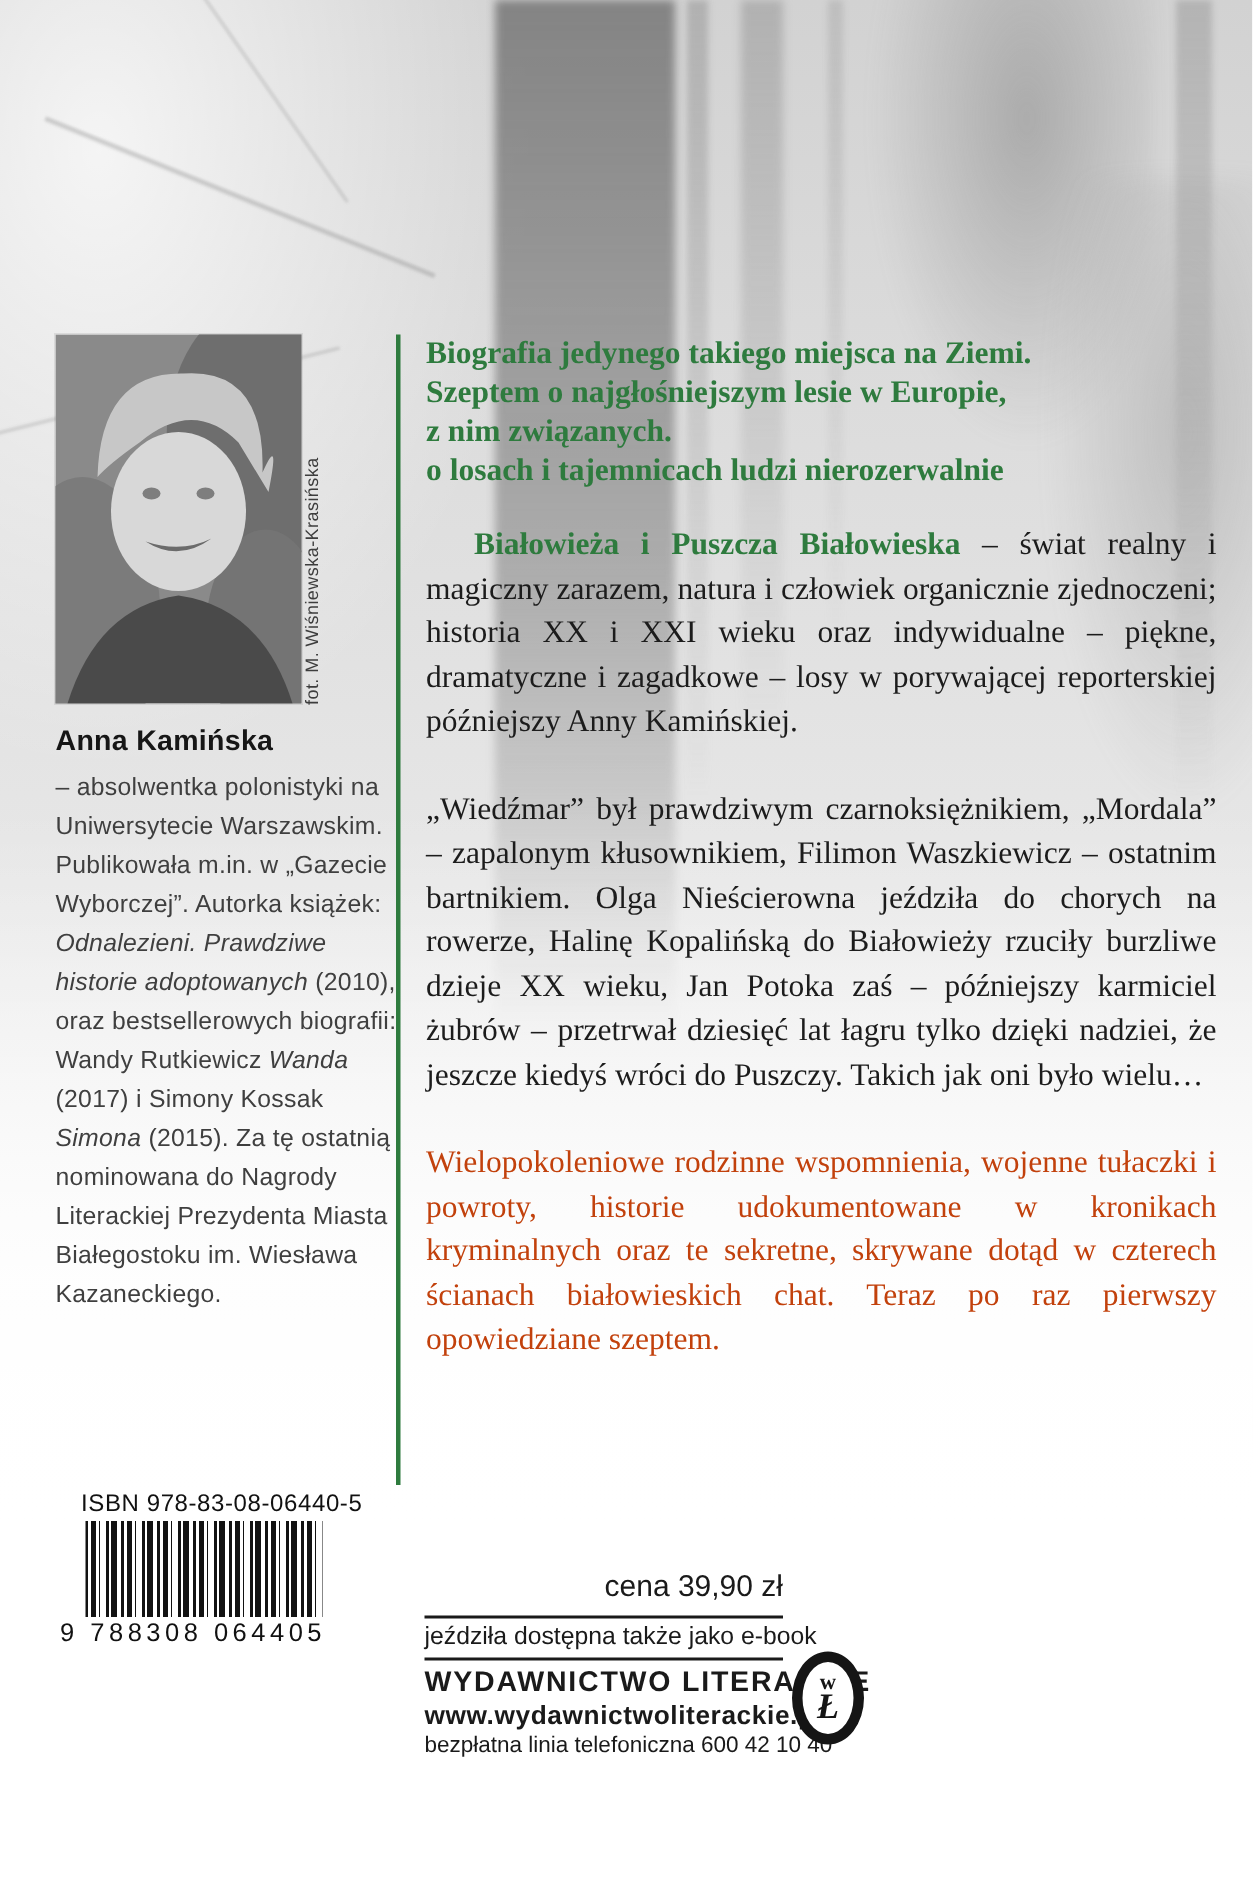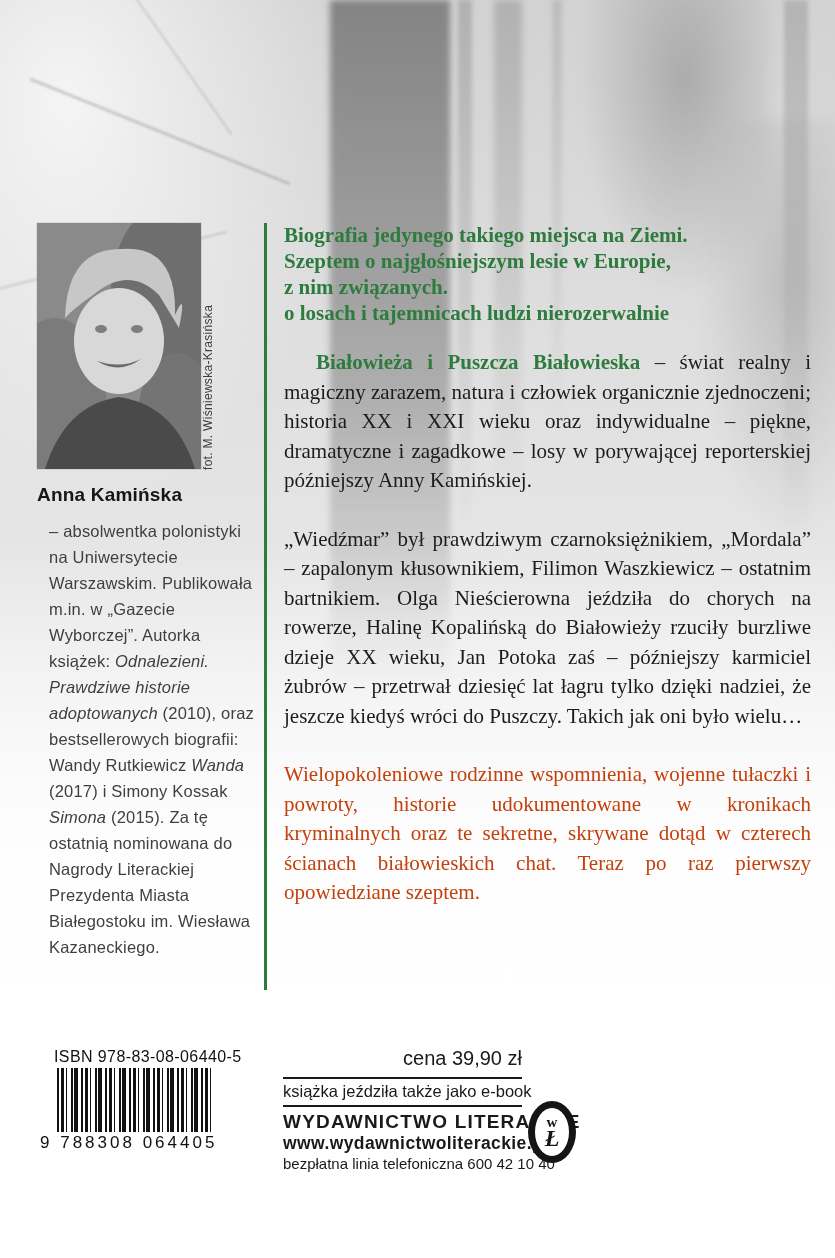--- a/index.html
+++ b/index.html
@@ -53,33 +53,33 @@
     position:absolute; left:201px; top:298px; width:18px; height:172px;
     writing-mode:vertical-rl; transform:rotate(180deg);
     font-family:"Liberation Sans", sans-serif; font-size:12px; color:#3d3d3d;
     letter-spacing:.3px; text-align:left;
   }
 
   
   .sidebar{position:absolute; left:37px; top:484px; width:232px;
     font-family:"Liberation Sans", sans-serif; color:#3f3f3f;}
   .sidebar h2{margin:0 0 6px 0; font-size:19px; font-weight:bold; color:#161616; letter-spacing:.2px;}
-  .sidebar p{margin:12px; font-size:16.5px; line-height:26px; letter-spacing:.2px;}
+  .sidebar p{margin:0; font-size:16.5px; line-height:26px; letter-spacing:.2px;}
 
   .divider{position:absolute; left:264px; top:223px; width:3px; height:767px; background:#2e7b3e;}
 
   
   .main{position:absolute; left:284px; top:222px; width:527px; color:#1c1c1c;}
   .headline{font-size:21px; line-height:26px; font-weight:bold; color:#2e7b3e; margin-bottom:22px;}
   .para{margin:0 0 29px 0; font-size:21px; line-height:29.5px; text-align:justify; hyphens:auto;}
   .para .lead{font-weight:bold; color:#2e7b3e;margin-left:32px;}
   .para.green{color:#c2410c;}
 
   
-  .isbn-block{position:absolute; left:40px; top:1048px; width:200px;
+  .isbn-block{position:absolute; left:40px; top:994px; width:200px;
     font-family:"Liberation Sans", sans-serif; color:#111;}
   .isbn-label{font-size:16px; letter-spacing:.4px; padding-left:14px; white-space:nowrap;}
   .barcode{margin-left:17px; margin-top:2px; width:158px; height:64px;
     background:repeating-linear-gradient(90deg,
       #121212 0 2px, #ffffff 2px 4px,
       #121212 4px 7px, #ffffff 7px 9px,
       #121212 9px 10px, #ffffff 10px 14px,
       #121212 14px 16px, #ffffff 16px 17px,
       #121212 17px 21px, #ffffff 21px 24px);}
   .barcode-digits{font-size:17px; letter-spacing:3px; margin-top:1px; white-space:nowrap;}
@@ -158,21 +158,21 @@
 
   <div class="isbn-block">
     <div class="isbn-label">ISBN 978-83-08-06440-5</div>
     <div class="barcode"></div>
     <div class="barcode-digits">9 788308 064405</div>
   </div>
 
   <div class="pub-block">
     <div class="price">cena 39,90 zł</div>
     <div class="rule"></div>
-    <div class="ebook">książka jeździła także jako e-book</div>
+    <div class="ebook">jeździła dostępna także jako e-book</div>
     <div class="rule"></div>
     <div class="pub-name">WYDAWNICTWO LITERACKIE</div>
     <div class="pub-url">www.wydawnictwoliterackie.pl</div>
     <div class="phone">bezpłatna linia telefoniczna 600 42 10 40</div>
   </div>
 
   <div class="logo">
     <span class="logo-w">w</span>
     <span class="logo-l">Ł</span>
   </div>

